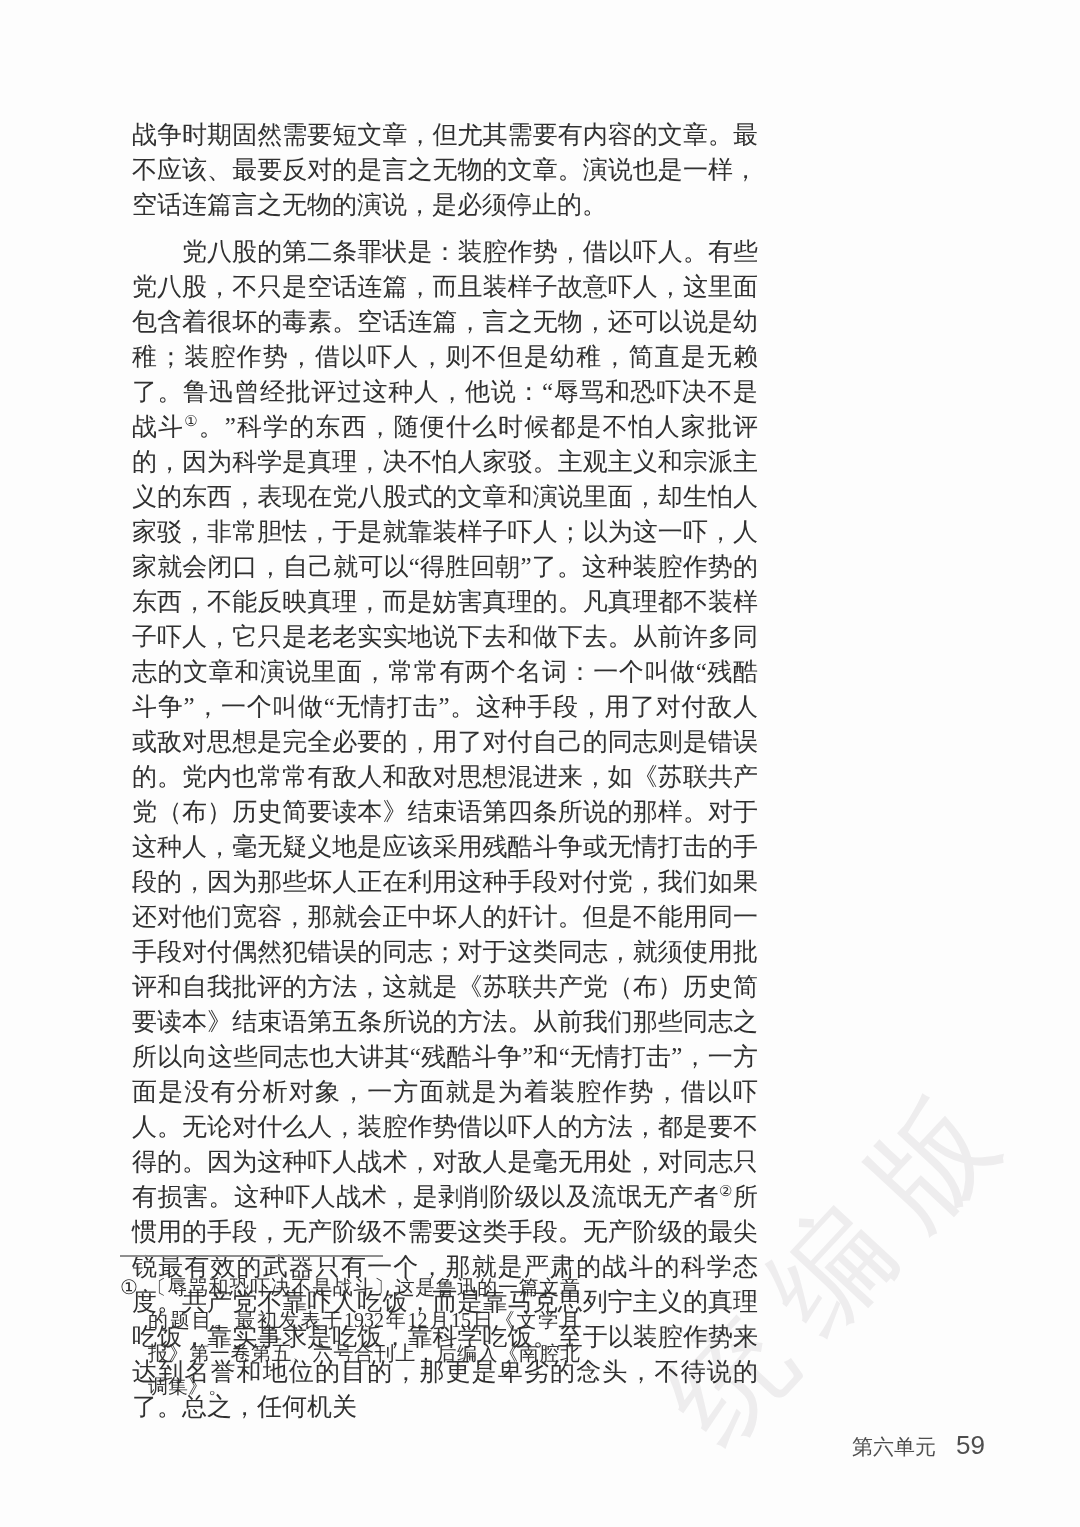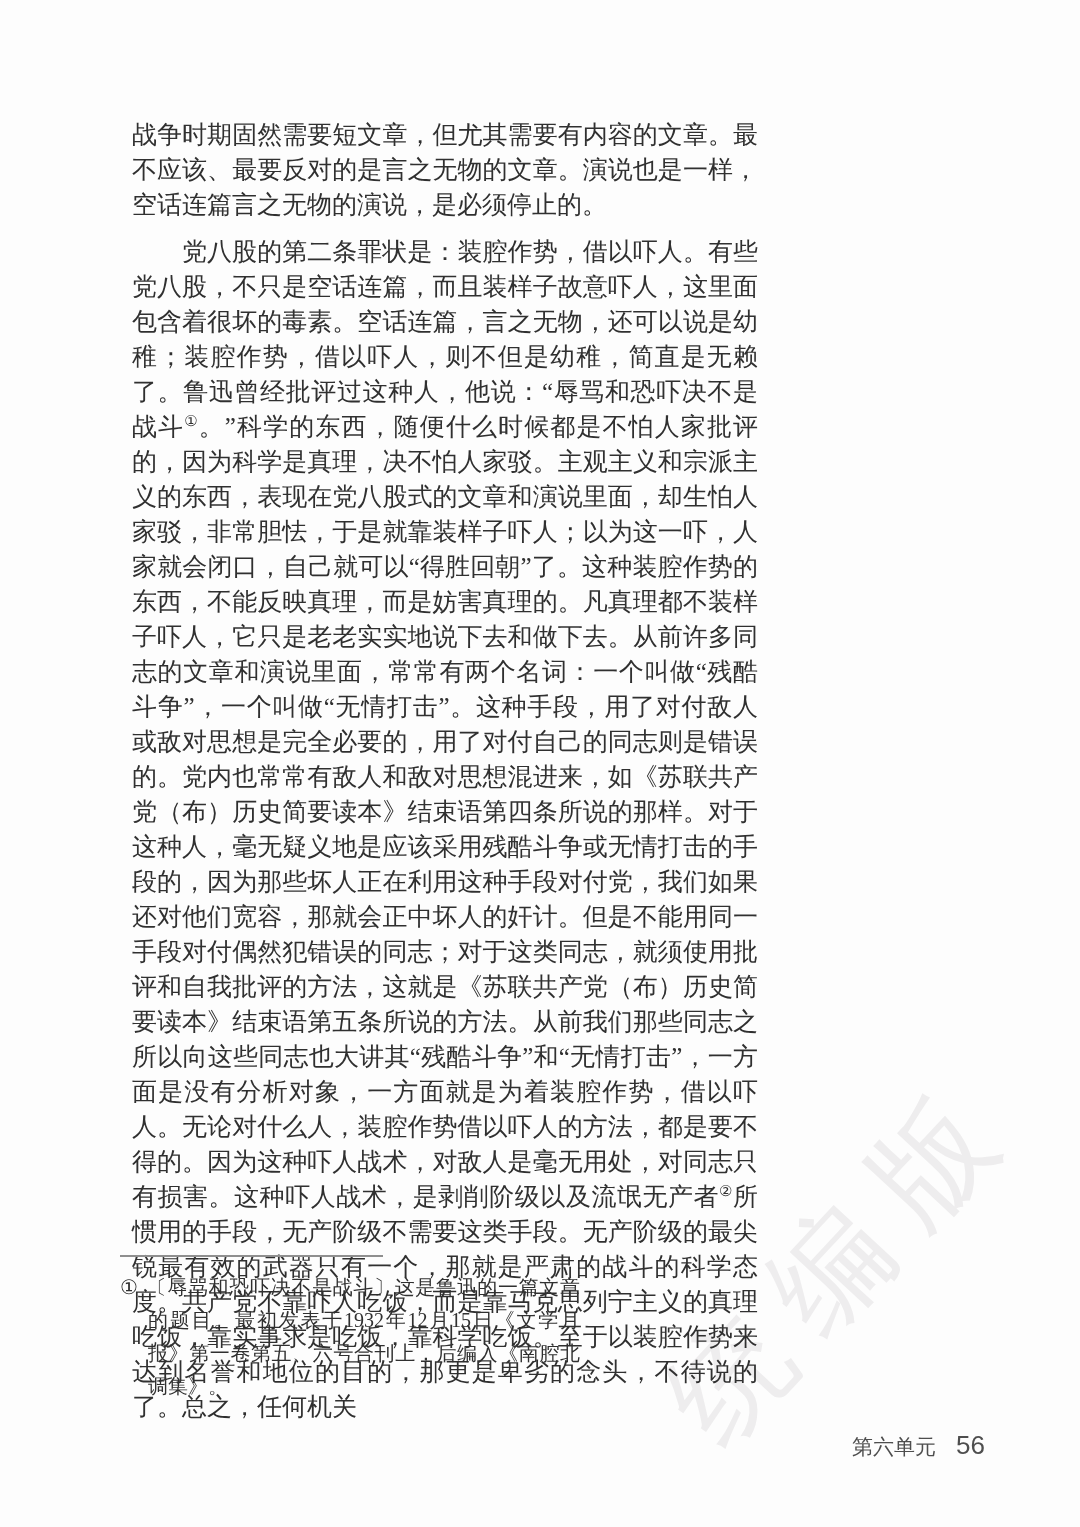--- a/index.html
+++ b/index.html
@@ -103,16 +103,16 @@
     <div class="fn-divider"></div>
     <div class="fn-columns">
       <div class="fn-col fn-left">
           <div class="fn-item"><span class="fn-marker">①</span><span>〔辱骂和恐吓决不是战斗〕这是鲁迅的一篇文章的题目。最初发表于1932年12月15日《文学月报》第一卷第五、六号合刊上，后编入《南腔北调集》。</span></div>
         </div>
     </div>
   </div>
 
   <footer class="page-footer">
     <span class="unit">第六单元</span>
-    <span class="pagenum">56</span>
+    <span class="pagenum">59</span>
   </footer>
 
 </div>
 
 </body></html>

